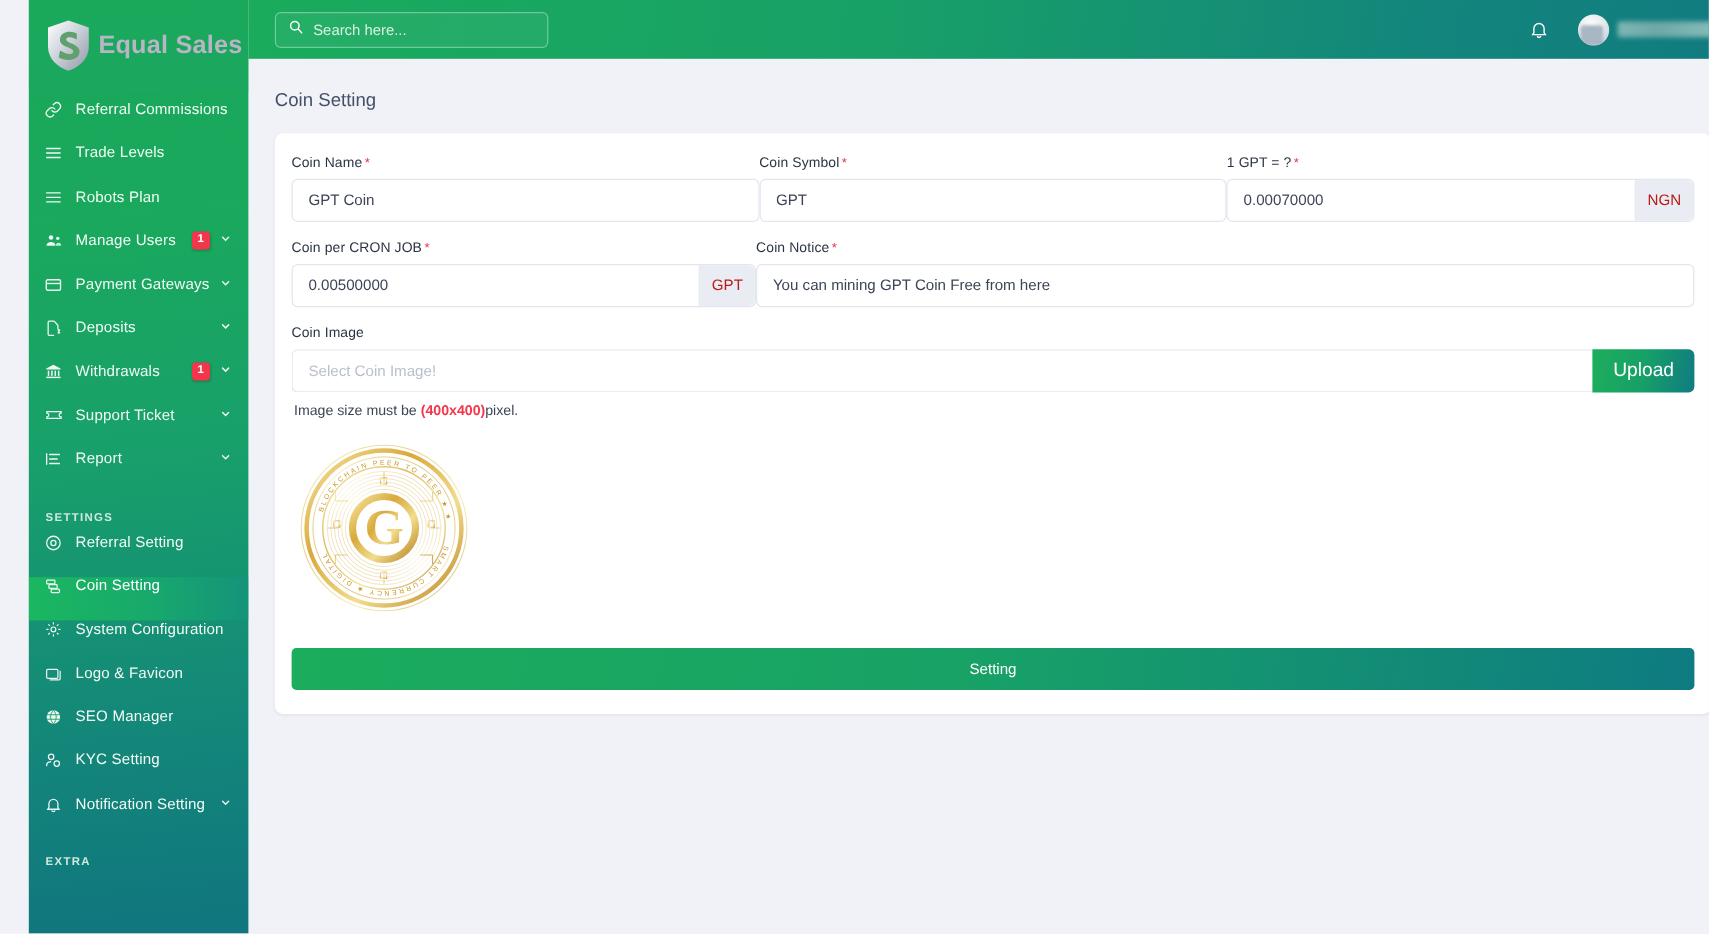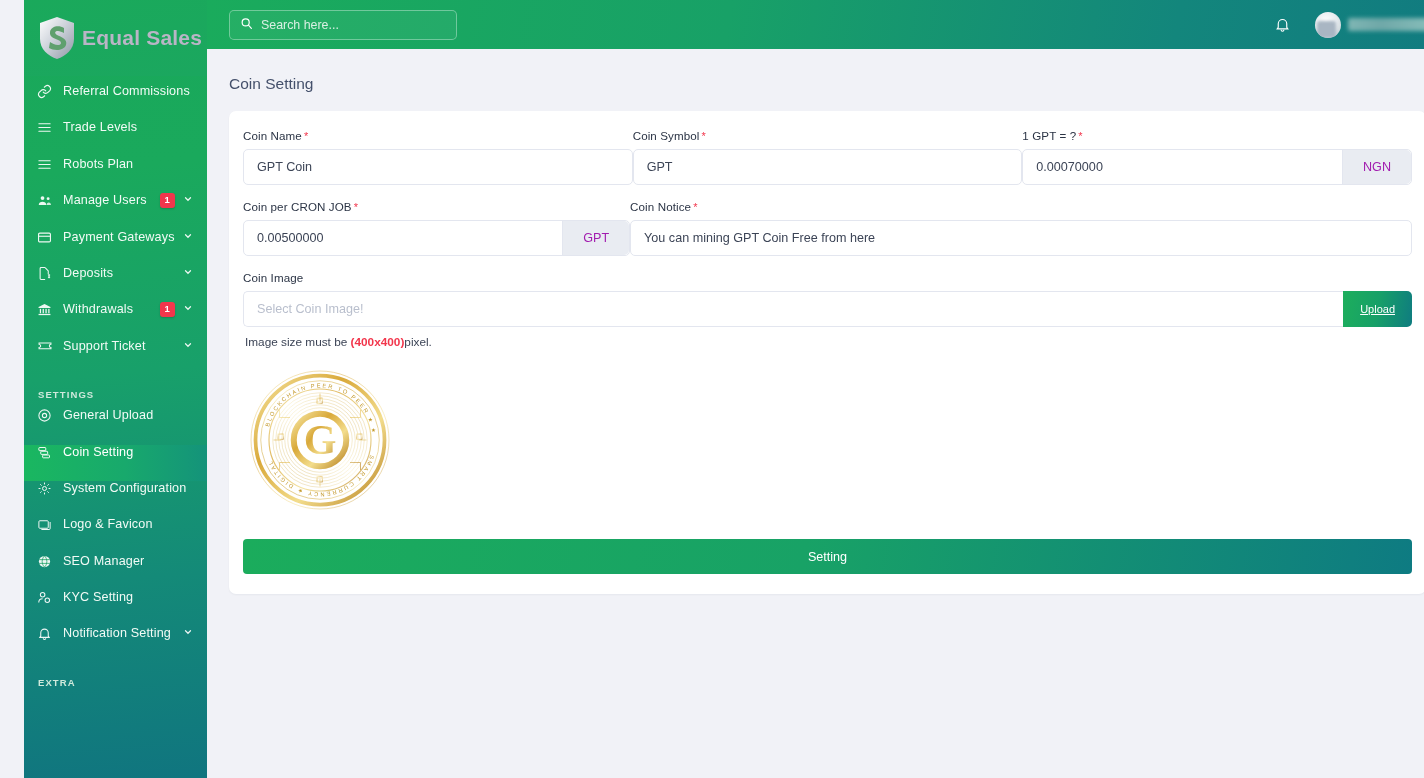--- a/index.html
+++ b/index.html
@@ -106,30 +106,30 @@
   .inp {
     height: 36px; border: 1px solid #e3e6ef; border-radius: 5px;
     display: flex; align-items: center; background: #fff;
   }
   .inp input {
     border: 0; outline: 0; background: transparent; width: 100%; height: 100%;
     padding: 0 13px; font-size: 12.6px; color: #3c4456; font-family: inherit;
   }
   .inp input::placeholder { color: #b9bfcd; }
   .suffix {
-    height: 100%; display: flex; align-items: center; padding: 0 20px;
-    background: #e9ecf2; color: #a21caf; font-size: 12.6px;
+    height: 100%; display: flex; align-items: center; padding: 0 10px;
+    background: #e9ecf2; color: #b91c1c; font-size: 12.6px;
     border-left: 1px solid #e3e6ef; border-radius: 0 5px 5px 0; flex: 0 0 auto;
   }
   .upload-row { display: flex; align-items: stretch; }
   .upload-row .inp { flex: 1 1 auto; border-radius: 5px 0 0 5px; border-right: 0; }
   .btn-upload {
     flex: 0 0 auto; padding: 0 17px; border: 0; cursor: pointer;
     background: linear-gradient(100deg,#1dae5c 0%, #17a068 50%, #0f7c80 100%);
-    color: #fff; font-size: 11px; font-family: inherit; border-radius: 0 5px 5px 0; text-decoration: underline;
+    color: #fff; font-size: 16px; font-family: inherit; border-radius: 0 5px 5px 0;
   }
   .hint { font-size: 11.8px; color: #3c4456; margin: 8px 0 0 2px; }
   .hint b { color: #f2364c; }
   .thumb-wrap { margin: 16px 0 0 2px; }
   .coin-img { width: 150px; height: 150px; }
   .btn-submit {
     width: 100%; height: 35px; border: 0; cursor: pointer; margin-top: 20px;
     background: linear-gradient(100deg,#1bac5c 0%, #18a266 48%, #0e7b82 100%);
     color: #fff; font-size: 12.6px; font-family: inherit; border-radius: 4px;
   }
@@ -265,31 +265,45 @@
             </svg>
         </span>
         <span class="lbl">Support Ticket</span>
         <span class="chev">
           <svg width="10" height="10" viewBox="0 0 24 24" fill="none" stroke="#fff" stroke-width="3" stroke-linecap="round">
               <path d="M6 9l6 6 6-6"></path>
             </svg>
         </span>
       </div>
 
+      <div class="nav-item">
+        <span class="ico">
+          <svg width="15" height="15" viewBox="0 0 24 24" fill="none" stroke="#fff" stroke-width="1.8" stroke-linecap="round">
+              <path d="M3 5v14"></path>
+              <path d="M7 6h13M7 12h10M7 18h13"></path>
+            </svg>
+        </span>
+        <span class="lbl">Report</span>
+        <span class="chev">
+          <svg width="10" height="10" viewBox="0 0 24 24" fill="none" stroke="#fff" stroke-width="3" stroke-linecap="round">
+              <path d="M6 9l6 6 6-6"></path>
+            </svg>
+        </span>
+      </div>
 
       <div class="nav-section">SETTINGS</div>
 
       <div class="nav-item">
         <span class="ico">
           <svg width="15" height="15" viewBox="0 0 24 24" fill="none" stroke="#fff" stroke-width="1.7">
               <circle cx="12" cy="12" r="9"></circle>
               <circle cx="12" cy="12" r="3.4"></circle>
             </svg>
         </span>
-        <span class="lbl">General Upload</span>
+        <span class="lbl">Referral Setting</span>
       </div>
 
 
       <div class="nav-item active">
         <span class="ico">
           <svg width="15" height="15" viewBox="0 0 24 24" fill="none" stroke="#fff" stroke-width="1.6">
               <rect x="3" y="4" width="11" height="5" rx="1"></rect>
               <rect x="6" y="10" width="11" height="5" rx="1"></rect>
               <rect x="9" y="16" width="11" height="4.5" rx="1"></rect>
             </svg>

